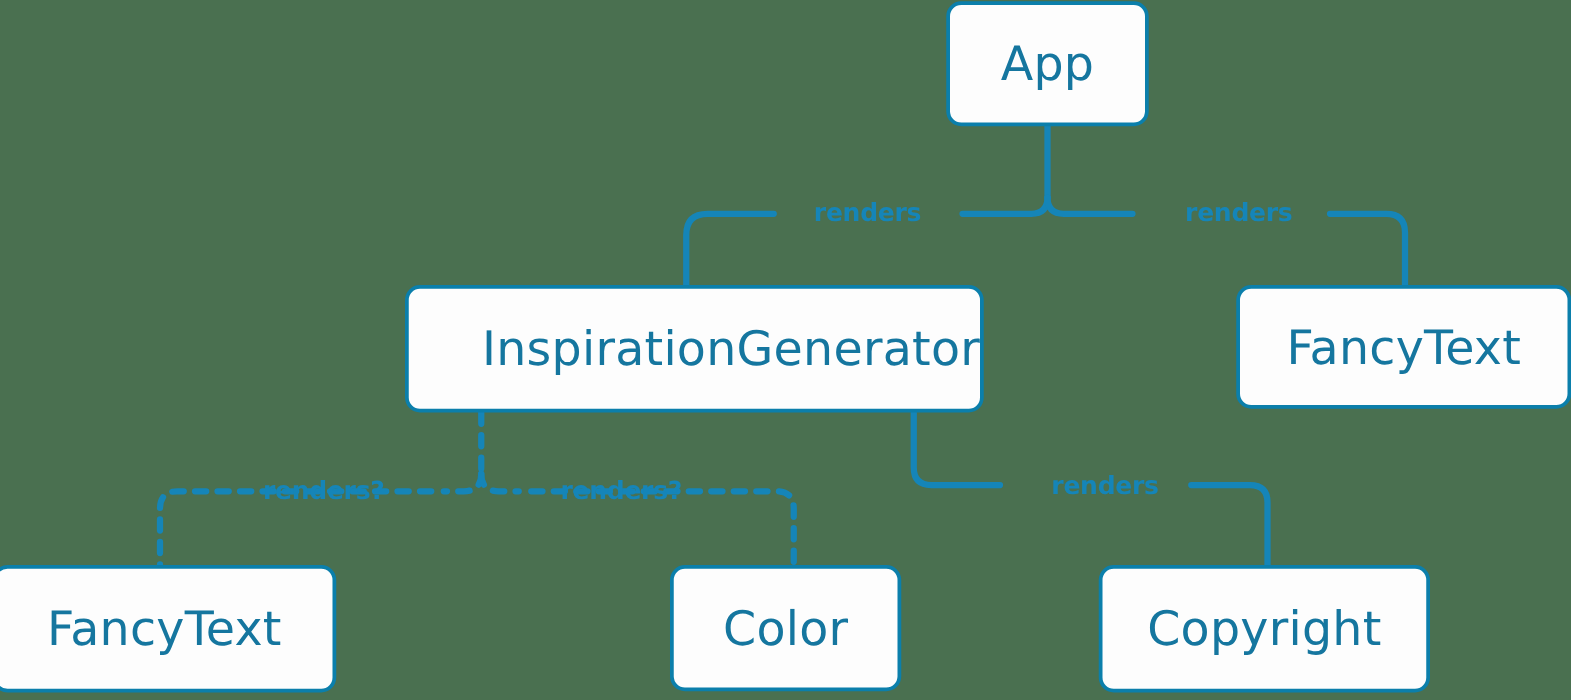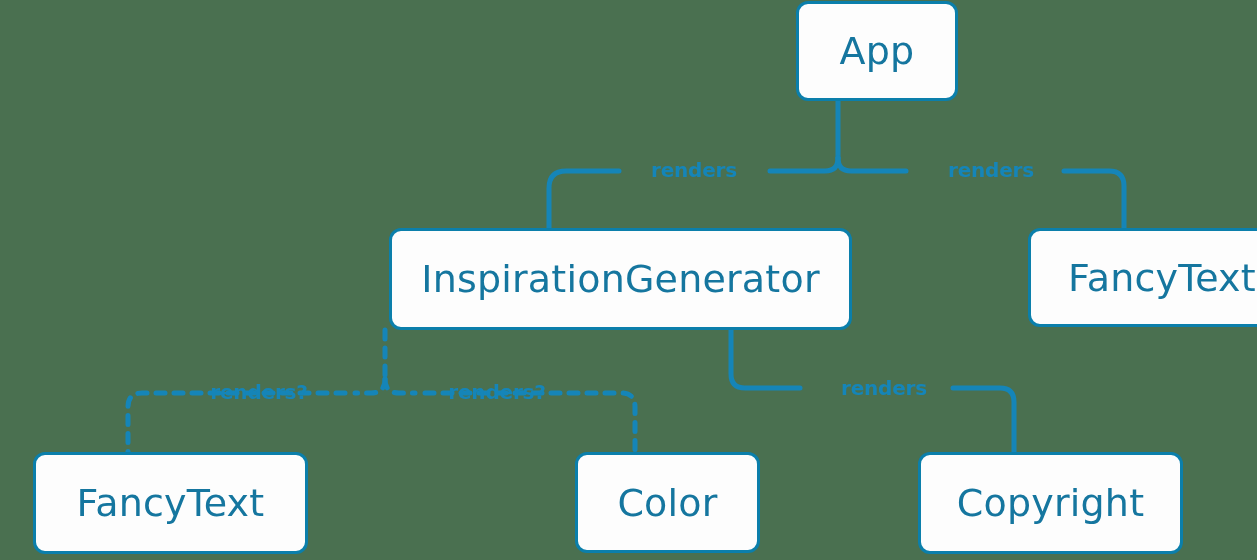--- a/index.html
+++ b/index.html
@@ -30,21 +30,20 @@
   .node {
     position: absolute;
     box-sizing: border-box;
     background: #fdfdfd;
     border: 3px solid #0b7fab;
     border-radius: 12px;
     display: flex;
     align-items: center;
     justify-content: center;
     z-index: 3;
-    margin-left: 39px;
   }
   .node-label {
     color: #15769f;
     font-size: 38px;
     font-weight: 400;
     line-height: 1;
     letter-spacing: 0.2px;
     white-space: nowrap;
   }
   .edge-label {
@@ -53,21 +52,21 @@
     font-size: 20px;
     font-weight: 700;
     line-height: 1;
     white-space: nowrap;
     z-index: 4;
     transform: translate(-50%, -50%);
     letter-spacing: -0.2px;
   }
   
   #node-app          { left: 757px;  top: 1px;   width: 162px; height: 100px; }
-  #node-inspgen      { left: 350px;  top: 228px; width: 463px; height: 102px; }
+  #node-inspgen      { left: 324px;  top: 228px; width: 463px; height: 102px; justify-content: flex-end; }
   #node-fancytext-r  { left: 989px;  top: 228px; width: 268px; height: 99px; }
   #node-fancytext-b  { left: -6px;   top: 452px; width: 275px; height: 102px; }
   #node-color        { left: 536px;  top: 452px; width: 185px; height: 101px; }
   #node-copyright    { left: 879px;  top: 452px; width: 265px; height: 102px; }
 </style>
 </head>
 <body>
 
 <div id="diagram-root">
 

